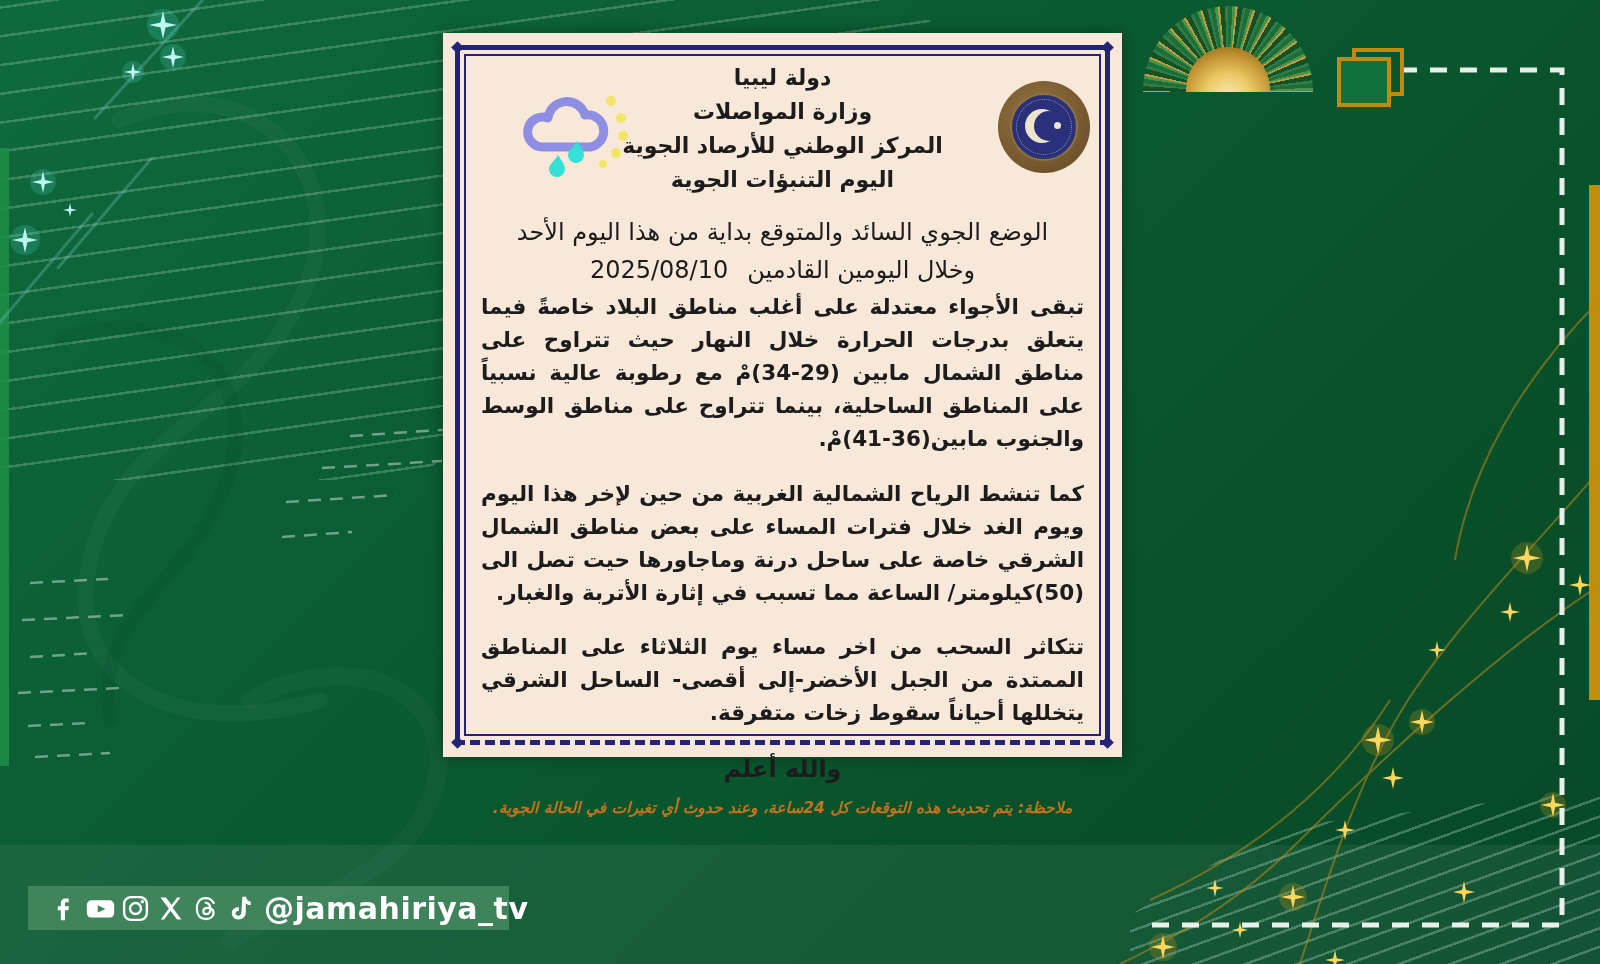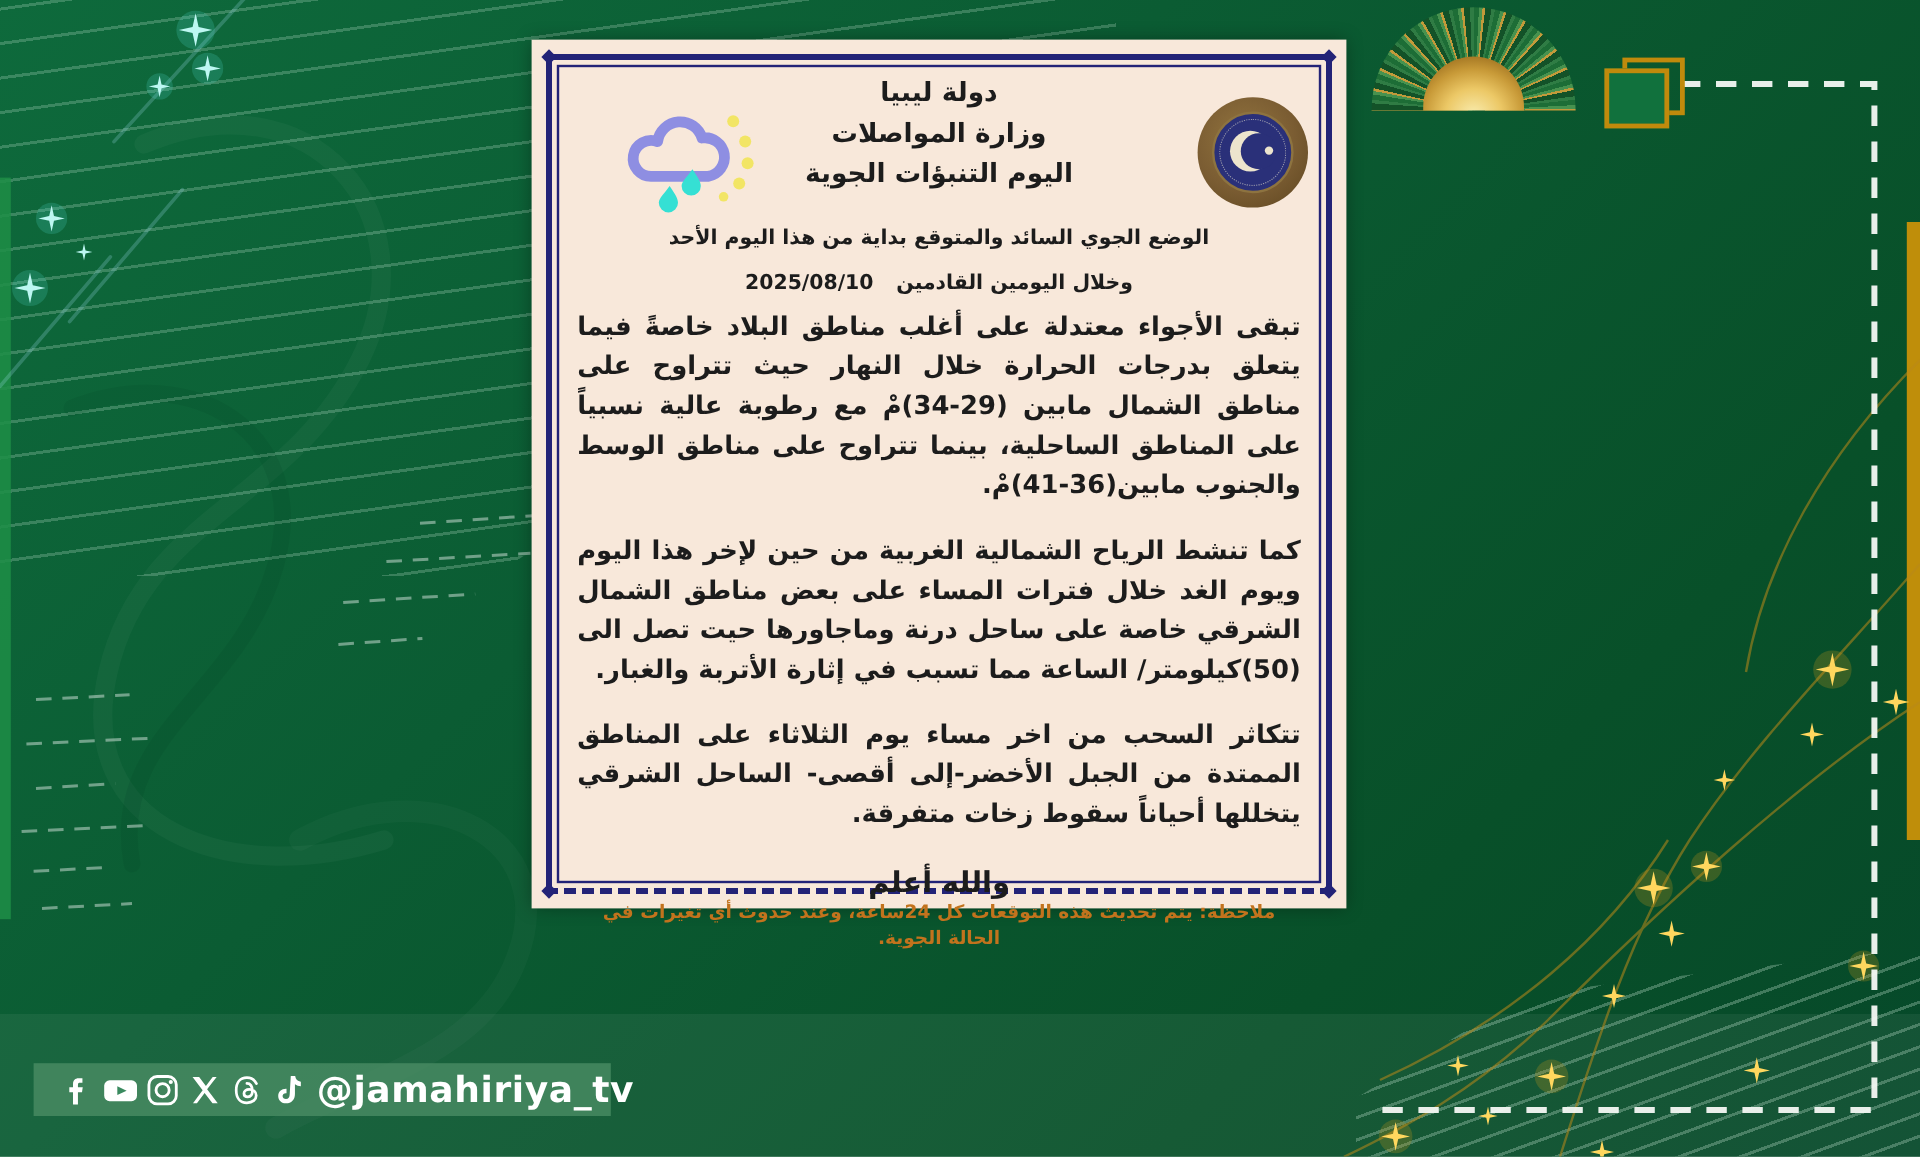--- a/index.html
+++ b/index.html
@@ -53,28 +53,28 @@
   .corner{position:absolute;width:9px;height:9px;background:#232377;transform:rotate(45deg);}
   .c-tl{left:-7px;top:-7px;} .c-tr{right:-7px;top:-7px;}
   .c-bl{left:-7px;bottom:-7px;} .c-br{right:-7px;bottom:-7px;}
 
   #content{
     position:absolute;left:38px;right:38px;top:28px;bottom:18px;
     direction:rtl;color:#1c1c1c;text-align:center;
   }
   .hdr-line{font-size:22px;font-weight:700;line-height:34px;}
   #title-block{margin-top:16px;}
-  .title-line{font-size:17px;font-weight:700;line-height:38px;}
+  .title-line{font-size:24px;font-weight:400;line-height:38px;}
   #title-line2{display:flex;direction:ltr;justify-content:center;align-items:baseline;gap:19px;}
   .para{
     margin-top:1px;font-size:21.5px;font-weight:700;line-height:33px;
     text-align:justify;text-justify:inter-word;
   }
   #closing{margin-top:26px;font-size:24px;font-weight:700;}
-  #note{font-size:15.5px;font-weight:700;color:#c2731d;line-height:22px;}
+  #note{margin-top:14px;font-size:15.5px;font-weight:700;color:#c2731d;line-height:22px;font-style:italic;}
 
   
   #weather-icon{position:absolute;left:72px;top:52px;width:118px;height:96px;}
   #seal{position:absolute;right:32px;top:48px;width:92px;height:92px;border-radius:50%;
     background:radial-gradient(circle at 42% 38%,#93753f 0%,#7a5c32 55%,#5d451f 100%);
     display:flex;align-items:center;justify-content:center;}
   #seal-inner{width:64px;height:64px;border-radius:50%;background:#2a3079;position:relative;
     border:2px solid #8d7340;}
   #seal-dots{position:absolute;inset:4px;border-radius:50%;border:1px dotted rgba(240,235,210,.55);}
   #crescent-a{position:absolute;left:13px;top:14px;width:34px;height:34px;border-radius:50%;background:#ece4cd;}
@@ -229,20 +229,21 @@
       <div id="seal-dots"></div>
       <div id="crescent-a"></div>
       <div id="crescent-b"></div>
       <div id="seal-star"></div>
     </div>
   </div>
 
   <div id="content" lang="ar">
     <div class="hdr-line">دولة ليبيا</div>
     <div class="hdr-line">وزارة المواصلات</div>
+    <div class="hdr-line">المركز الوطني للأرصاد الجوية</div>
     <div class="hdr-line">اليوم التنبؤات الجوية</div>
 
     <div id="title-block">
       <div class="title-line">الوضع الجوي السائد والمتوقع بداية من هذا اليوم الأحد</div>
       <div class="title-line" id="title-line2">
         <span style="direction:ltr;">2025/08/10</span>
         <span dir="rtl">وخلال اليومين القادمين</span>
       </div>
     </div>
 

